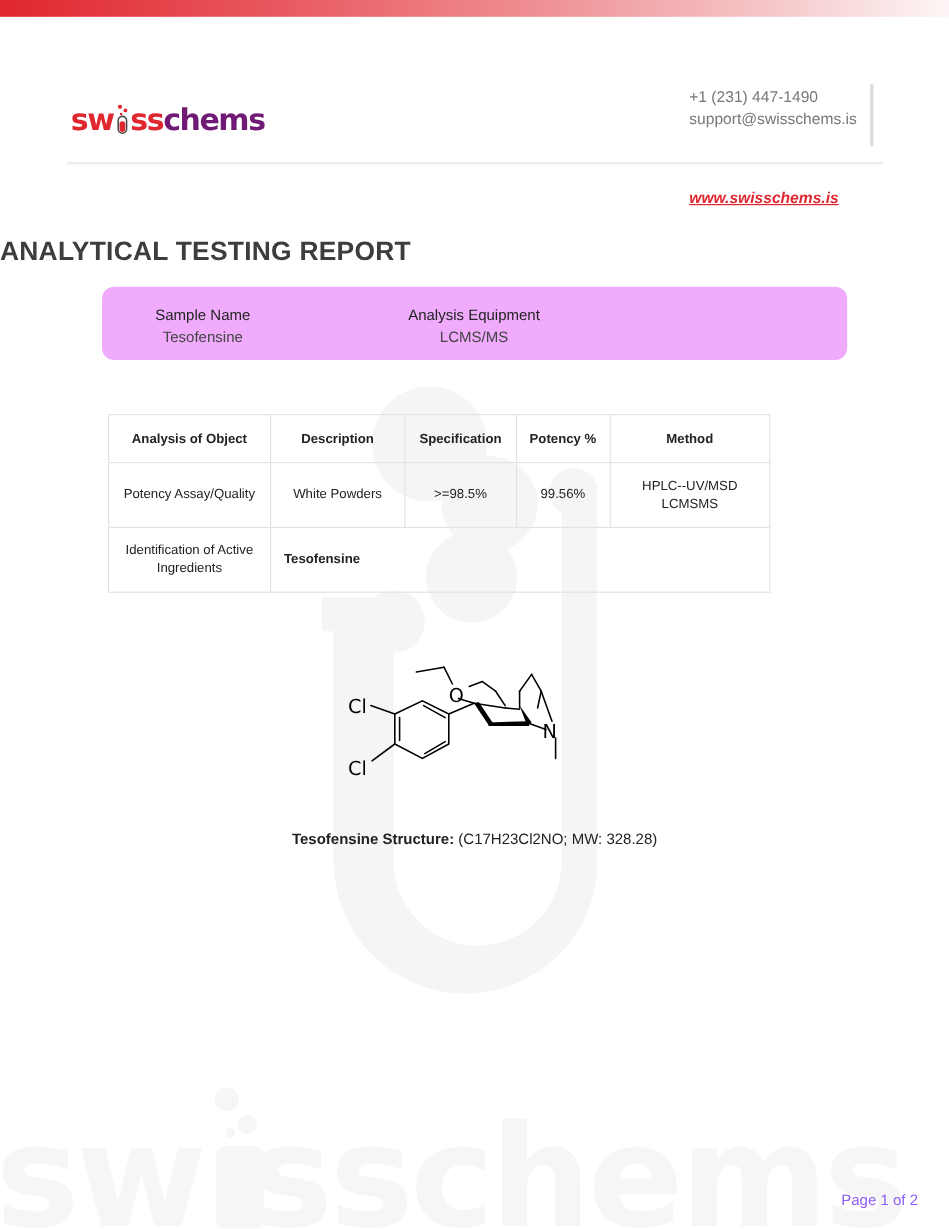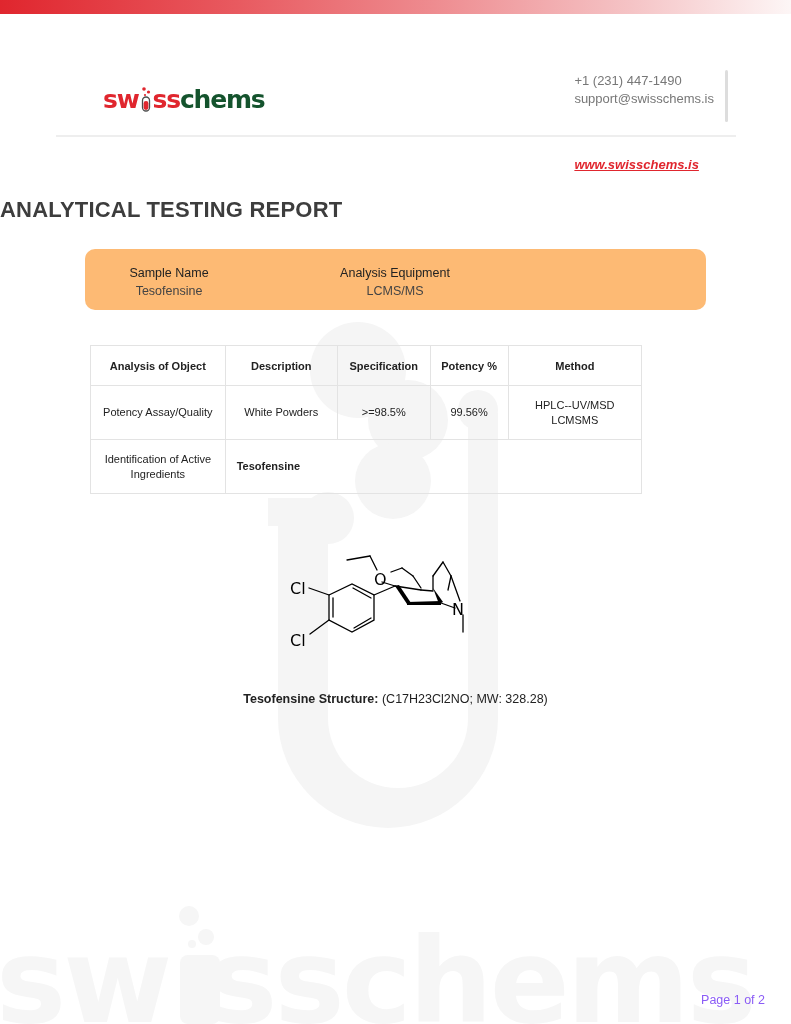--- a/index.html
+++ b/index.html
@@ -8,33 +8,33 @@
 
   .top-bar { position: absolute; left: 0; top: 0; width: 791px; height: 14px;
     background: linear-gradient(90deg, #e0262e 0%, #e85a60 30%, #ee8c90 55%, #f5c4c6 80%, #fdf6f6 100%); }
 
   
   .wm-tube { position: absolute; left: 268px; top: 318px; width: 230px; height: 530px; z-index: 0; }
   .wm-bottom { position: absolute; left: 0; top: 890px; width: 791px; height: 134px; z-index: 0; }
 
   .header { position: absolute; left: 56px; top: 68px; width: 680px; height: 70px; z-index: 1; }
   .logo { position: absolute; left: 3px; top: 14px; height: 30px; display: flex; align-items: flex-end;
-    font-family: "DejaVu Sans", sans-serif; font-weight: bold; font-size: 25px; letter-spacing: -1.2px; line-height: 1; margin-left: 44px; }
+    font-family: "DejaVu Sans", sans-serif; font-weight: bold; font-size: 25px; letter-spacing: -1.2px; line-height: 1; }
   .logo .red { color: #e0262e; }
-  .logo .grey { color: #14532d; }
+  .logo .grey { color: #701a75; }
   .logo-tube { display: inline-block; width: 12px; height: 26px; position: relative; margin: 0 1px; }
 
   .contact { position: absolute; right: 22px; top: 4px; text-align: left; font-size: 13px; line-height: 18px; color: #777; }
   .contact .web { color: #e0262e; font-weight: bold; font-style: italic; text-decoration: underline; margin-top: 48px; }
   .contact-bar { position: absolute; right: 8px; top: 2px; width: 3px; height: 52px; background: #ddd; border-radius: 2px; }
   .header-rule { position: absolute; left: 56px; top: 135px; width: 680px; height: 2px; background: #eeeeee; z-index: 1; }
 
   .title { position: absolute; left: 0; top: 197px; width: 695px; text-align: left; font-size: 22px; font-weight: bold; color: #3d3d3d; letter-spacing: 0.2px; z-index: 1; }
 
-  .info-box { position: absolute; left: 85px; top: 249px; width: 621px; height: 61px; background: #fdba74; border-radius: 10px; z-index: 1; }
+  .info-box { position: absolute; left: 85px; top: 239px; width: 621px; height: 61px; background: #f0abfc; border-radius: 10px; z-index: 1; }
   .info-col { position: absolute; top: 16px; text-align: center; width: 180px; }
   .info-col .lbl { font-size: 12.5px; color: #222; line-height: 16px; }
   .info-col .val { font-size: 12.5px; color: #444; line-height: 20px; }
 
   table.results { position: absolute; left: 90px; top: 345px; width: 552px; border-collapse: collapse; z-index: 1; font-size: 11px; }
   table.results td, table.results th { border: 1px solid #e3e3e3; text-align: center; vertical-align: middle; color: #222; }
   table.results th { height: 40px; font-weight: bold; font-size: 11px; }
   table.results td { height: 54px; line-height: 15px; }
   table.results td.left-bold { text-align: left; padding-left: 11px; font-weight: bold; }
 

